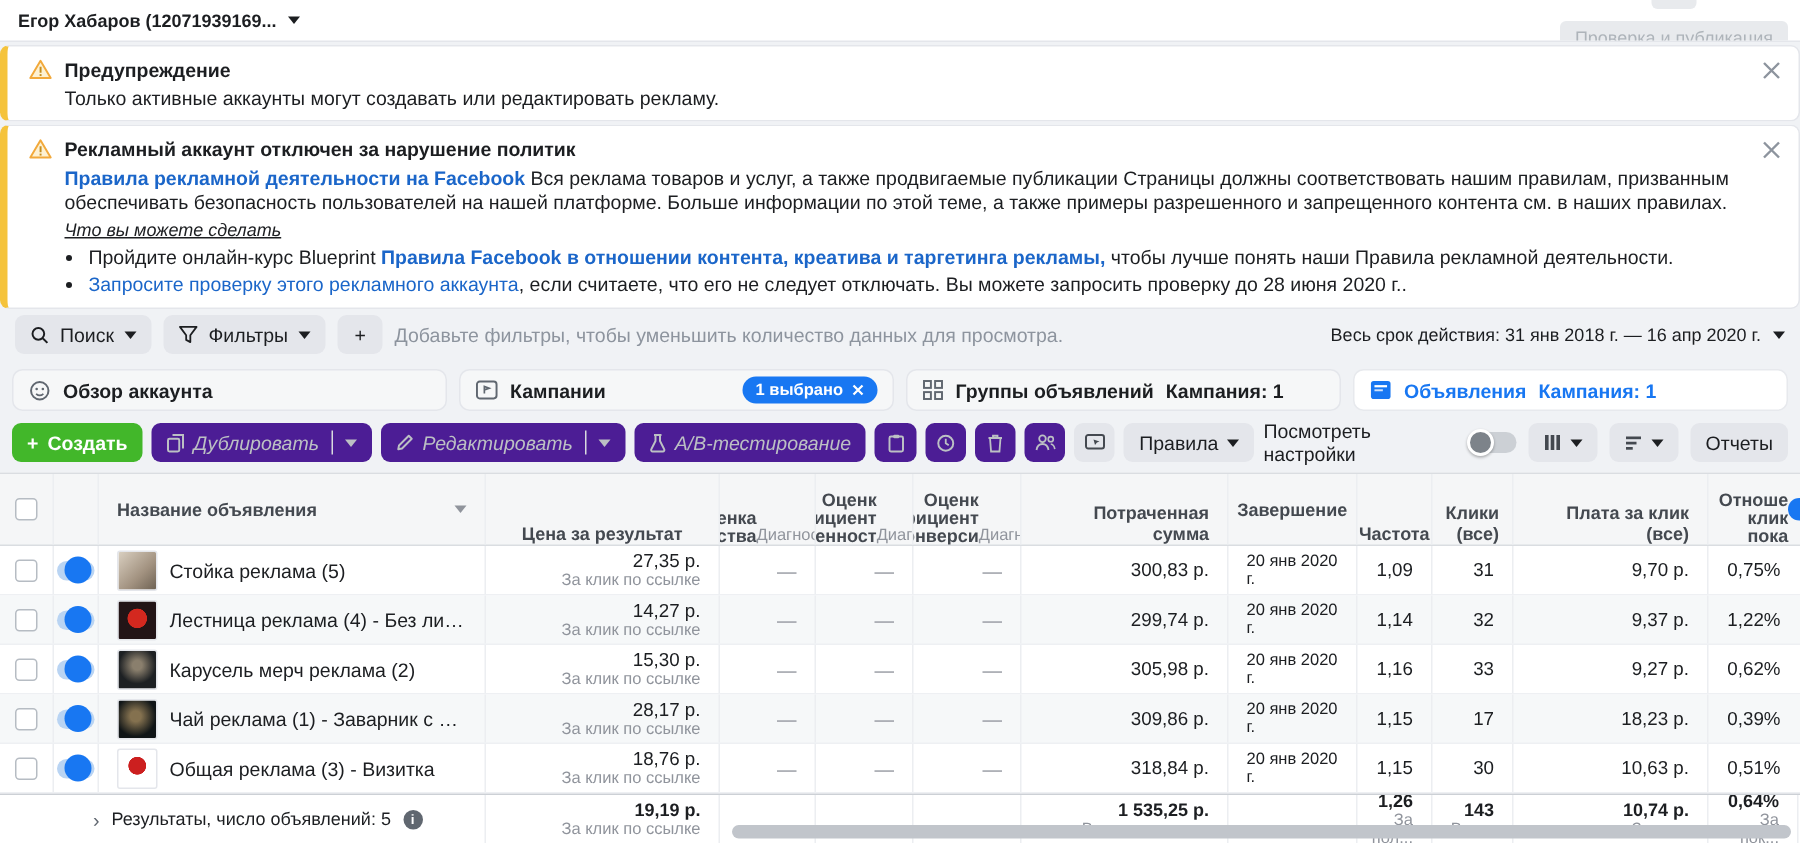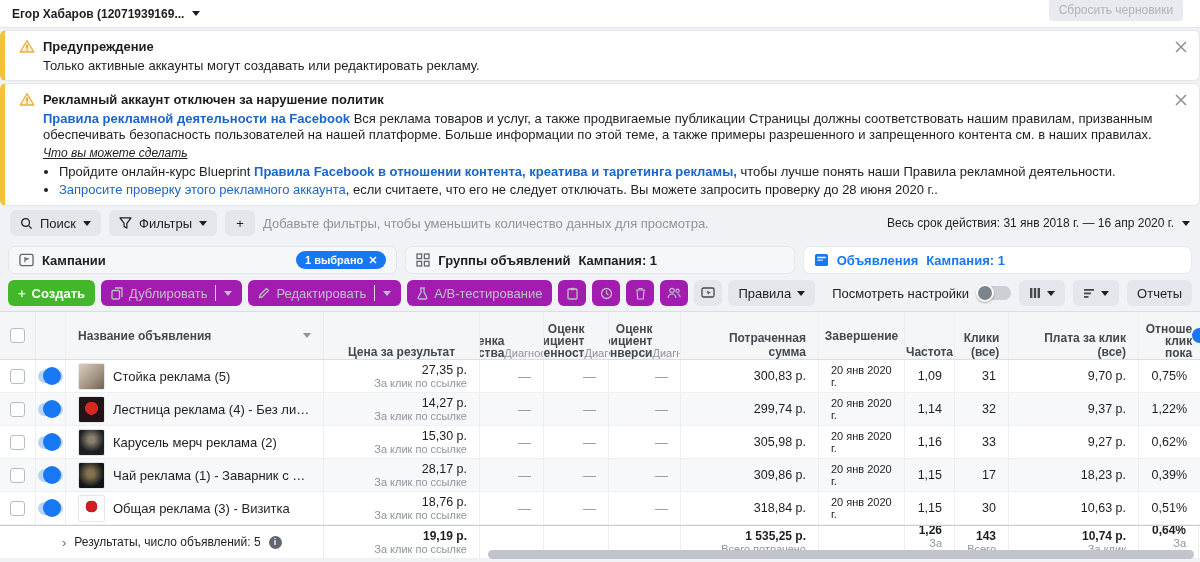--- a/index.html
+++ b/index.html
@@ -33,21 +33,21 @@
   
   .tabsrow { display:flex; gap:8px; padding:6px 8px 0 8px; }
   .tab { flex:1; height:28px; background:#f6f7f8; border:1px solid #e4e6eb; border-radius:7px; display:flex; align-items:center; gap:8px; padding:0 10px; font-weight:bold; font-size:13px; cursor:pointer; overflow:hidden; white-space:nowrap; }
   .tab.active { background:#fff; color:#1877f2; border-color:#e7e9ed; }
   .tab .suffix { font-weight:bold; }
   .pill { margin-left:auto; background:#1877f2; color:#fff; font-size:11px; font-weight:bold; border-radius:999px; padding:3px 9px; display:flex; align-items:center; gap:6px; }
   
   .toolbar { display:flex; align-items:center; gap:6px; padding:6px 8px 0 8px; }
   .btn { height:26px; border-radius:6px; display:flex; align-items:center; gap:6px; padding:0 10px; font-size:13px; cursor:pointer; white-space:nowrap; }
   .btn-green { background:#42b72a; color:#fff; font-weight:bold; }
-  .btn-dis { background:#a21caf; color:#bcc0c4; }
+  .btn-dis { background:#4c1d95; color:#bcc0c4;font-style:italic; }
   .btn-en { background:#e4e6eb; color:#1c1e21; }
   .btn .divider { width:1px; height:16px; background:#d8dadf; margin:0 2px; }
   .ibtn { width:28px; justify-content:center; padding:0; }
   .toolbar-right { margin-left:auto; display:flex; align-items:center; gap:8px; }
   .vs-label { font-size:13px; }
   .switch { width:34px; height:14px; background:#ccd0d5; border-radius:999px; position:relative; cursor:pointer; }
   .switch .knob { position:absolute; left:-1px; top:-2px; width:18px; height:18px; border-radius:50%; background:#7d838a; border:2px solid #fff; box-shadow:0 1px 2px rgba(0,0,0,.3); }
   
   .tablewrap { margin-top:5px; background:#fff; border-top:1px solid #dadde1; position:relative; }
   .thead { display:flex; height:48px; background:#f5f6f7; border-bottom:1px solid #dadde1; position:relative; }
@@ -99,21 +99,20 @@
     <span>Егор Хабаров (12071939169...</span>
     <span class="caret"></span>
   </div>
   <div class="topbar-right">
     <span class="updated">Обновлено только что</span>
     <span class="btn-gray btn-icon-sm">
       <svg class="mini" width="13" height="13" viewBox="0 0 14 14">
           <path d="M11.5 7a4.5 4.5 0 1 1-1.3-3.2M11.5 1v3h-3" fill="none" stroke="#606770" stroke-width="1.4"></path>
         </svg>
     </span>
-    <span class="btn-gray">Сбросить черновики</span>
     <span class="btn-gray">Проверка и публикация</span>
     <span class="btn-gray btn-more">...</span>
   </div>
 </header>
 
 <div class="banner">
   <div class="banner-title">
     <svg class="mini" width="16" height="14" viewBox="0 0 16 14">
         <path d="M8 1.5 14.8 13H1.2Z" fill="#fdf1d2" stroke="#f2a93b" stroke-width="1.3" stroke-linejoin="round"></path>
         <rect x="7.4" y="5.5" width="1.3" height="4" fill="#c58e1f"></rect>
@@ -175,20 +174,29 @@
   <span class="chip" style="width:30px;justify-content:center;">+</span>
   <span class="placeholder">Добавьте фильтры, чтобы уменьшить количество данных для просмотра.</span>
   <span class="daterange">
     <span>Весь срок действия: 31 янв 2018 г. — 16 апр 2020 г.</span>
     <span class="caret"></span>
   </span>
 </div>
 
 <div class="tabsrow">
   <div class="tab">
+    <svg class="mini" width="15" height="15" viewBox="0 0 16 16">
+        <circle cx="8" cy="8" r="6.2" fill="none" stroke="#606770" stroke-width="1.4"></circle>
+        <circle cx="5.8" cy="6.8" r="0.9" fill="#606770"></circle>
+        <circle cx="10.2" cy="6.8" r="0.9" fill="#606770"></circle>
+        <path d="M5.4 10.2c1.6 1.4 3.6 1.4 5.2 0" fill="none" stroke="#606770" stroke-width="1.2"></path>
+      </svg>
+    <span>Обзор аккаунта</span>
+  </div>
+  <div class="tab">
     <svg class="mini" width="15" height="14" viewBox="0 0 16 15">
         <rect x="1" y="1.5" width="14" height="12" rx="2" fill="none" stroke="#606770" stroke-width="1.4"></rect>
         <path d="M6.3 10V5l3.4 1.2-3.4 1.2" fill="none" stroke="#606770" stroke-width="1.2"></path>
       </svg>
     <span>Кампании</span>
     <span class="pill">
       <span>1 выбрано</span>
       <svg class="mini" width="8" height="8" viewBox="0 0 8 8">
           <path d="M1 1l6 6M7 1L1 7" stroke="#fff" stroke-width="1.5"></path>
         </svg>

